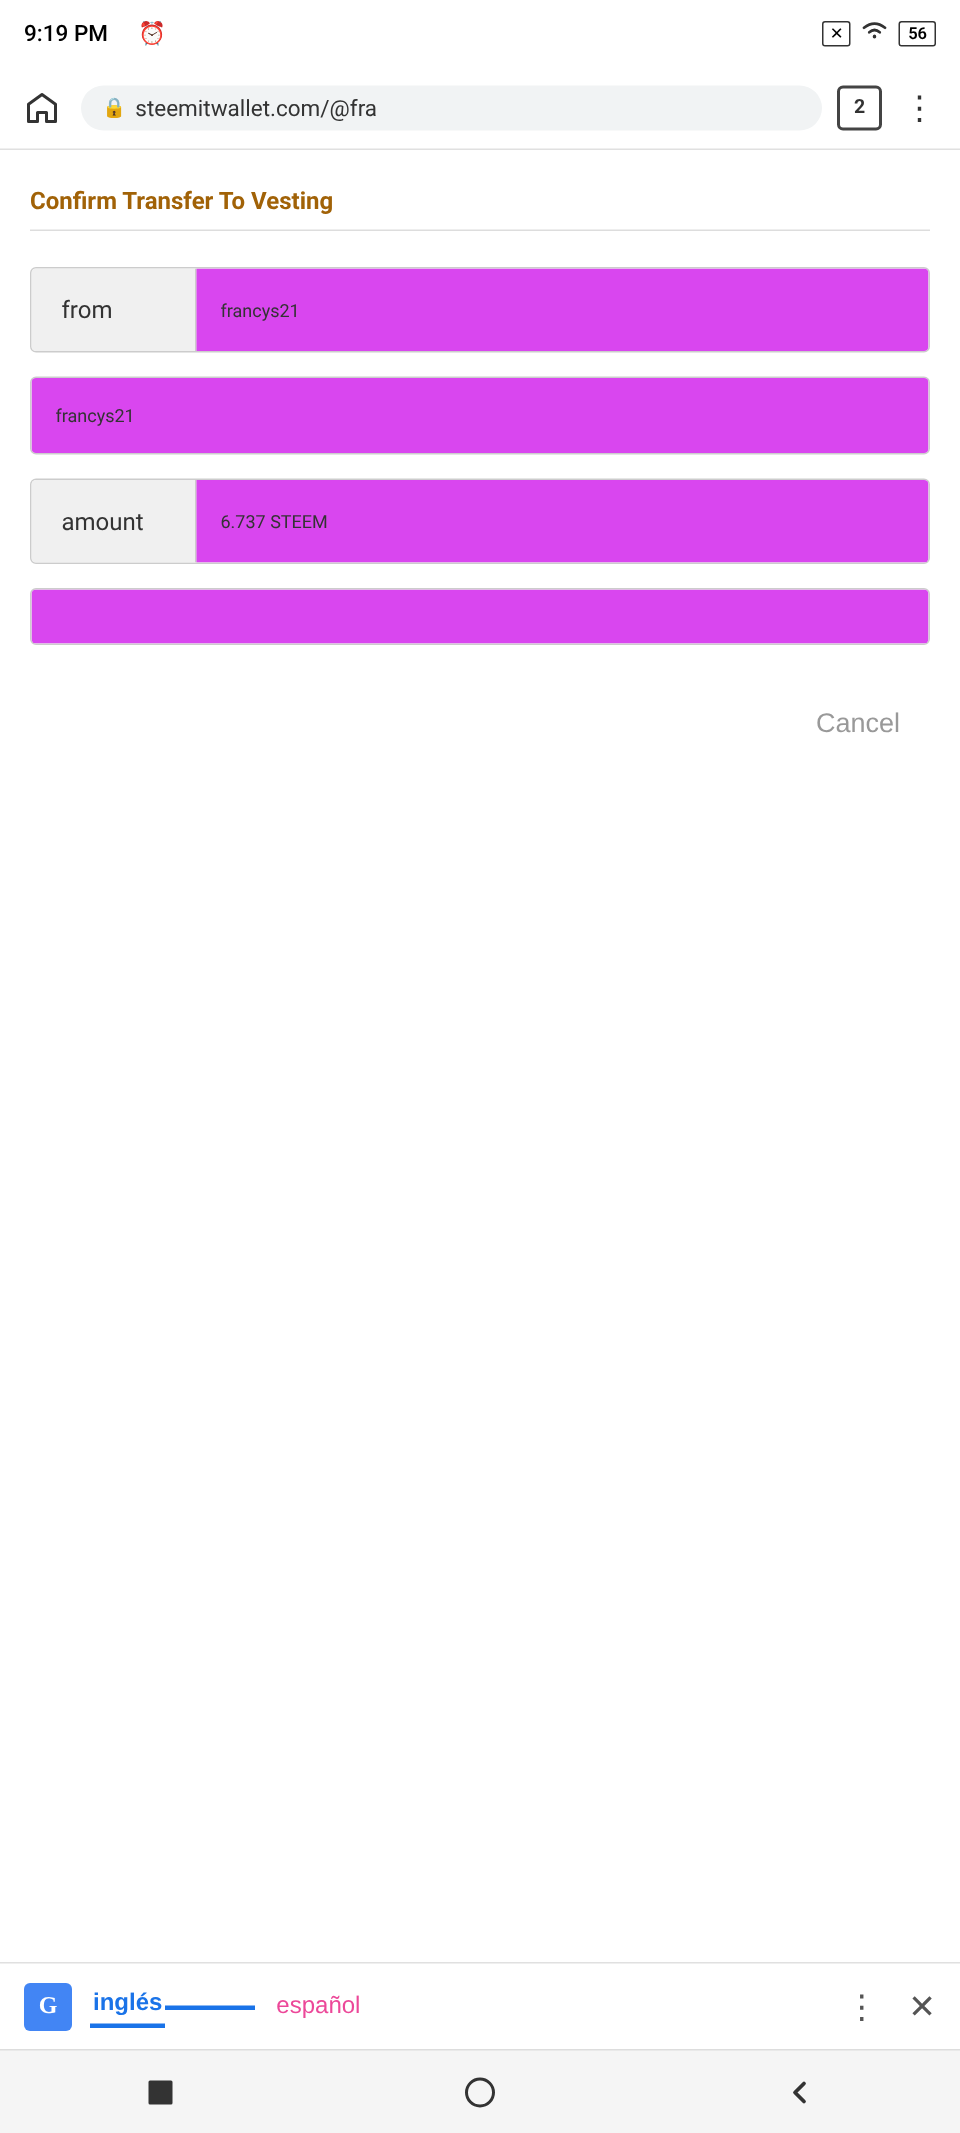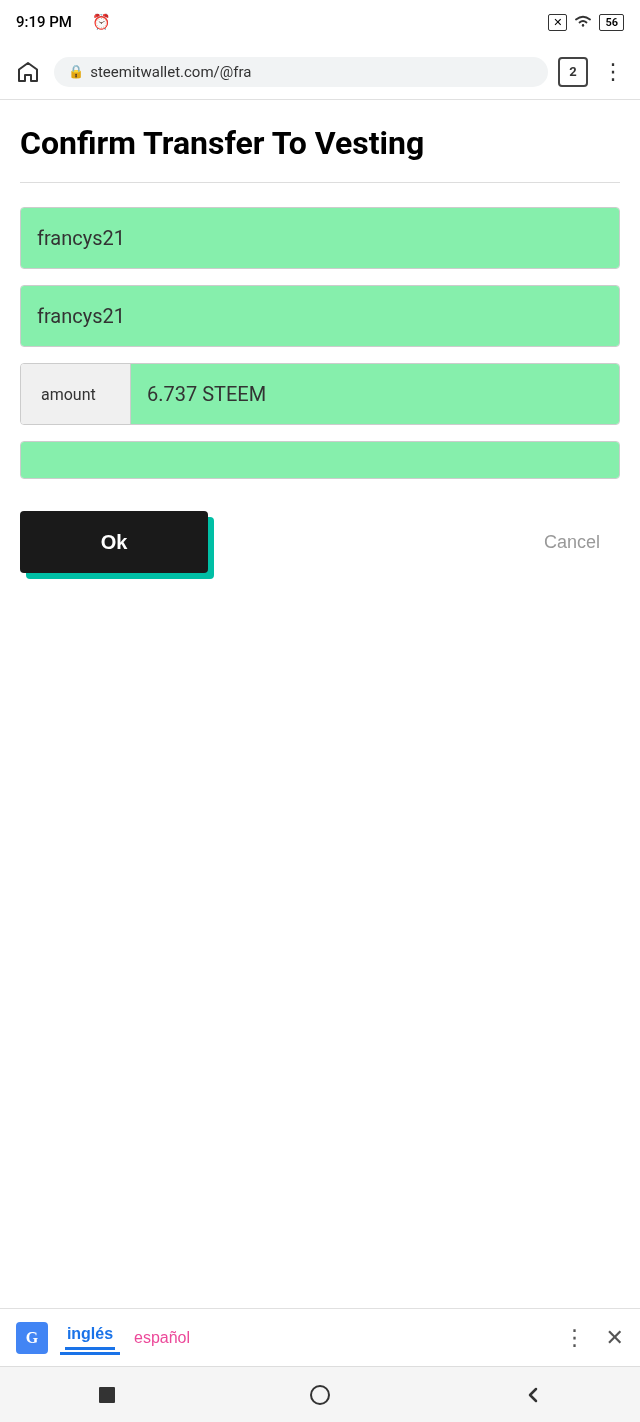--- a/index.html
+++ b/index.html
@@ -78,24 +78,24 @@
       padding: 4px;
     }
 
     
     .page-content {
       flex: 1;
       padding: 24px 20px;
     }
 
     .page-title {
-      font-size: 32px;
+      font-size: 16px;
       font-weight: bold;
-      color: #000000;
-      margin-bottom: 20px;
+      color: #a16207;
+      margin-bottom: 10px;
     }
 
     .divider {
       height: 1px;
       background: #ddd;
       margin-bottom: 24px;
     }
 
     
     .form-row {
@@ -111,24 +111,24 @@
       padding: 18px 20px;
       font-size: 16px;
       color: #333;
       min-width: 110px;
       display: flex;
       align-items: center;
       border-right: 1px solid #ccc;
     }
     .form-value {
       padding: 18px 16px;
-      font-size: 20px;
+      font-size: 12px;
       color: #333;
       flex: 1;
-      background: #86efac;
+      background: #d946ef;
       display: flex;
       align-items: center;
       text-align: right;
     }
 
     
     .button-row {
       display: flex;
       align-items: center;
       margin-top: 32px;
@@ -265,51 +265,48 @@
   </div>
   <div class="tab-count">2</div>
   <div class="menu-dots">⋮</div>
 </div>
 
 <div class="page-content">
   <h1 class="page-title">Confirm Transfer To Vesting</h1>
   <div class="divider"></div>
 
   <div class="form-row">
+    <div class="form-label">from</div>
     <div class="form-value">francys21</div>
   </div>
 
   <div class="form-row">
     <div class="form-value">francys21</div>
   </div>
 
   <div class="form-row">
     <div class="form-label">amount</div>
     <div class="form-value">6.737 STEEM</div>
   </div>
 
   <div class="form-row">
     <div class="form-value"></div>
   </div>
 
   <div class="button-row">
-    <div class="ok-btn-wrapper">
-      <div class="ok-btn-shadow"></div>
-      <button class="ok-btn">Ok</button>
-    </div>
     <button class="cancel-btn">Cancel</button>
   </div>
 </div>
 
 <div style="margin-top:auto;">
   <div class="translation-bar">
     <div class="g-translate-icon">
       <span style="font-size:16px;">G</span>
     </div>
-    <div style="display:flex;flex-direction:column;align-items:center;">
+    <div style="display:flex;flex-direction:row;align-items:center;">
       <button class="lang-btn lang-active">inglés</button>
       <div class="trans-underline"></div>
     </div>
     <button class="lang-btn lang-inactive">español</button>
     <div class="trans-menu">⋮</div>
     <div class="trans-close">✕</div>
   </div>
 
   <div class="nav-bar">
     <div class="nav-btn">

